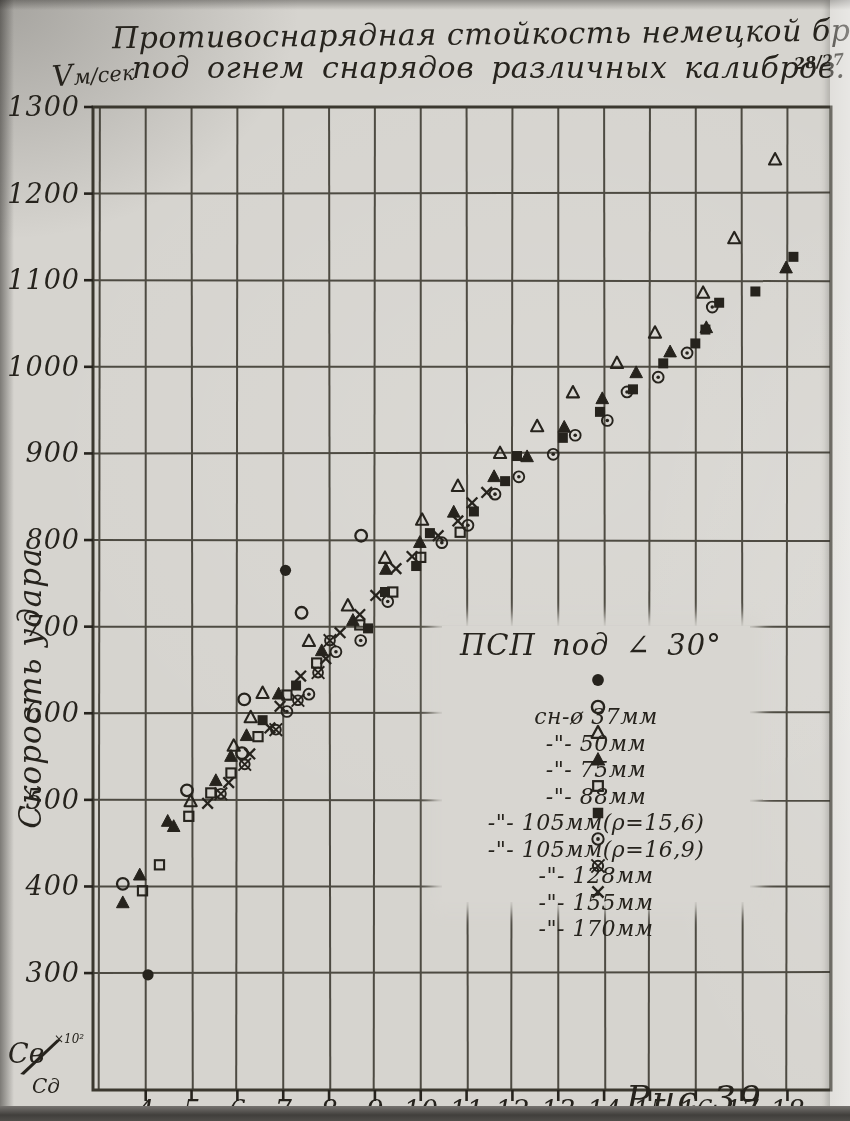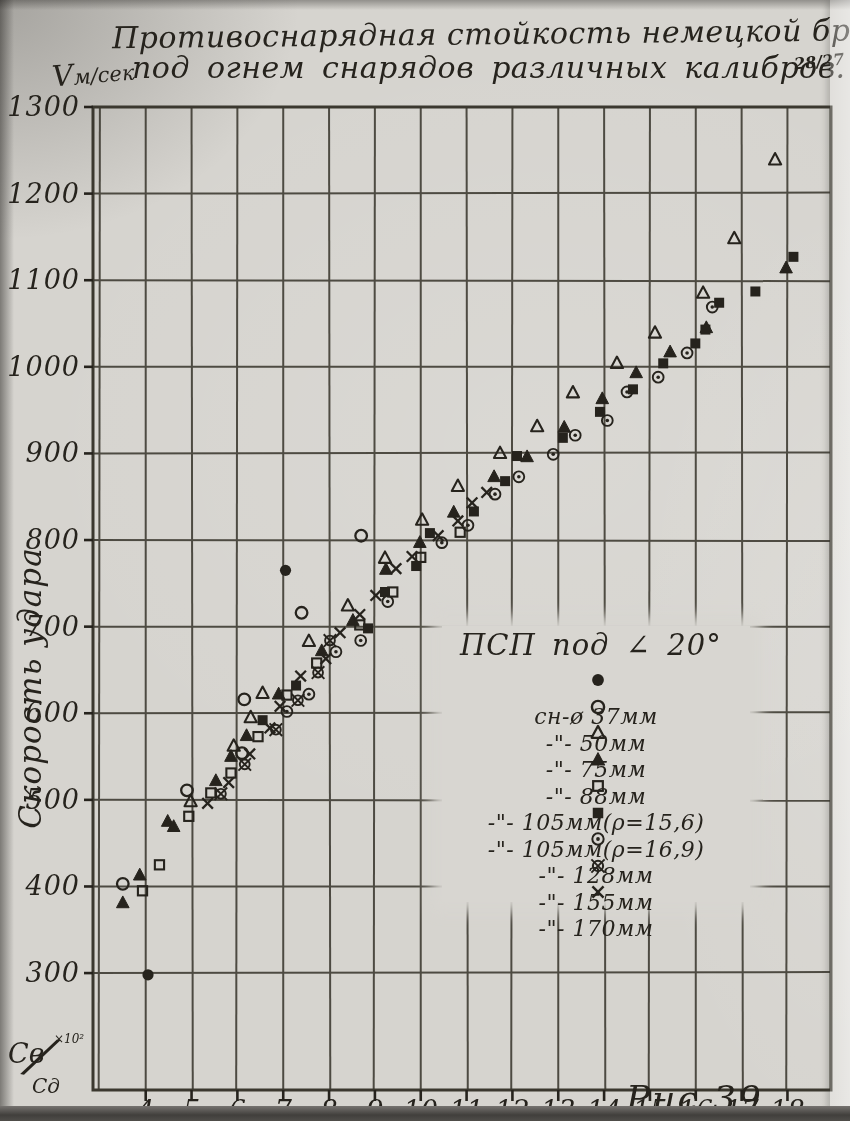--- a/index.html
+++ b/index.html
@@ -547,21 +547,21 @@
           <line x1="-5.3" y1="5.3" x2="5.3" y2="-5.3" stroke="#26231d" stroke-width="2.3"></line>
         </g>
         <g transform="translate(486.752795031056,492.4052863436123) scale(1)">
           <line x1="-5.3" y1="-5.3" x2="5.3" y2="5.3" stroke="#26231d" stroke-width="2.3"></line>
           <line x1="-5.3" y1="5.3" x2="5.3" y2="-5.3" stroke="#26231d" stroke-width="2.3"></line>
         </g>
       </g>
     </svg>
 
   <div class="legend">
-    <div class="legend-title">ПСП под ∠ 20°</div>
+    <div class="legend-title">ПСП под ∠ 30°</div>
     <div id="legend-rows">
         <div class="legend-row">
           <svg width="36" height="24">
             <g transform="translate(14,12) scale(1.05)">
               <circle r="5.6" fill="#26231d"></circle>
             </g>
           </svg>
           <span class="lbl">сн-ø 37мм</span>
         </div>
         <div class="legend-row">

